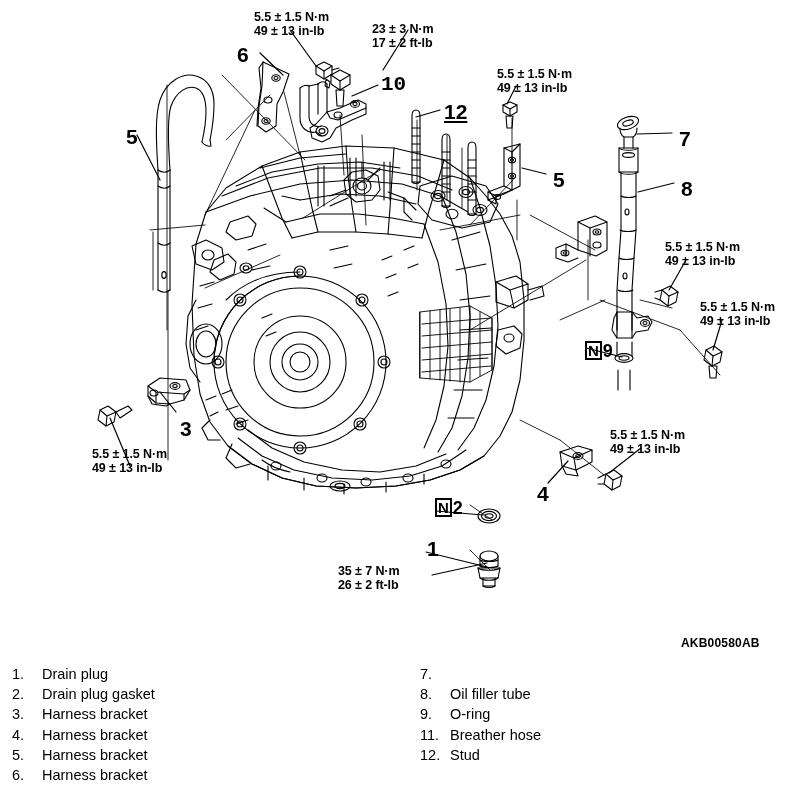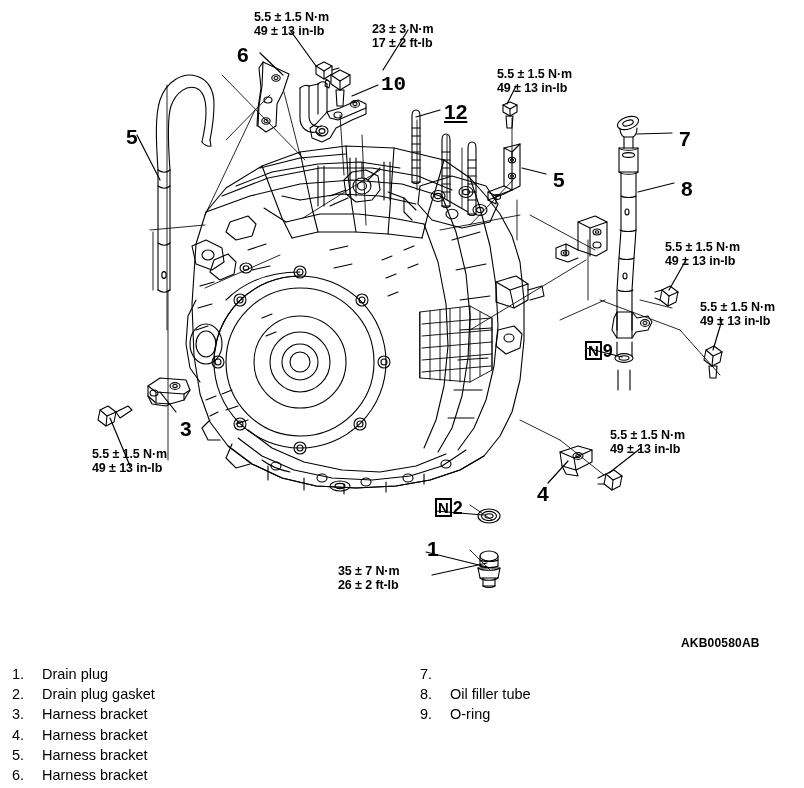--- a/index.html
+++ b/index.html
@@ -544,14 +544,22 @@
       <span class="legnum">7.</span>
     </div>
     <div class="legrow">
       <span class="legnum">8.</span>
       <span class="legtxt">Oil filler tube</span>
     </div>
     <div class="legrow">
       <span class="legnum">9.</span>
       <span class="legtxt">O-ring</span>
     </div>
+    <div class="legrow">
+      <span class="legnum">11.</span>
+      <span class="legtxt">Breather hose</span>
+    </div>
+    <div class="legrow">
+      <span class="legnum">12.</span>
+      <span class="legtxt">Stud</span>
+    </div>
   </div>
 </div>
 
 </body></html>

